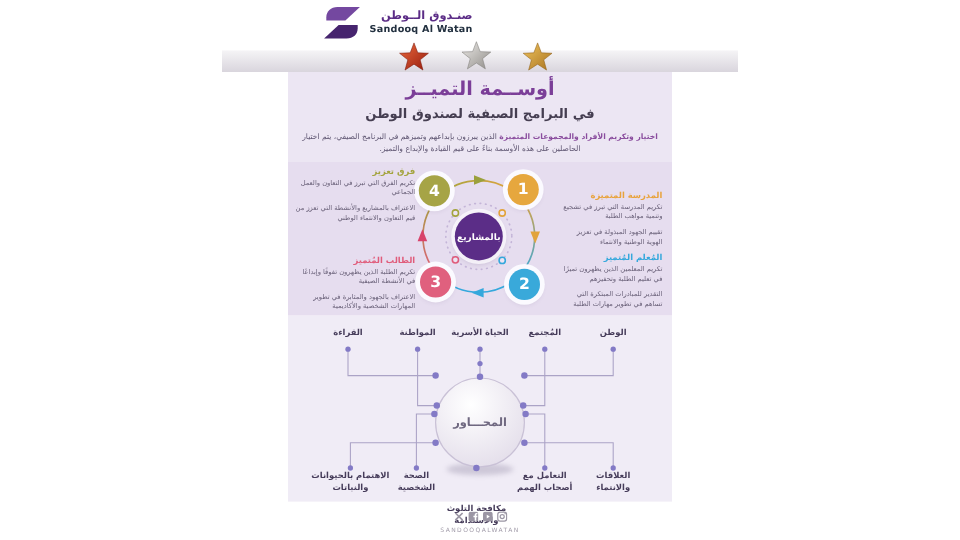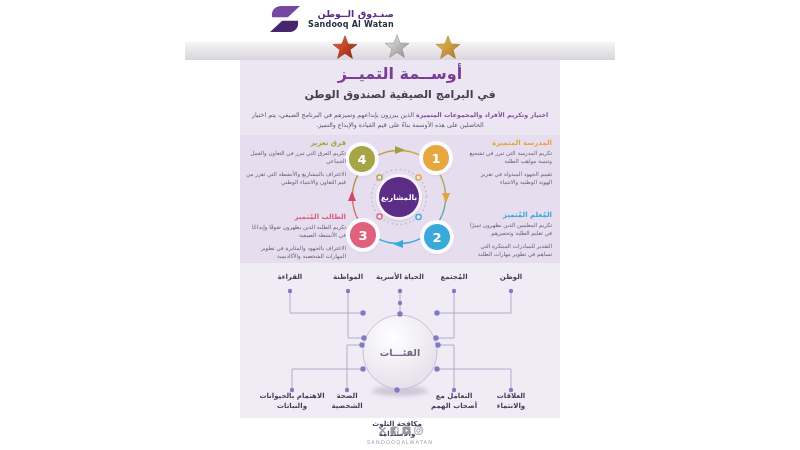--- a/index.html
+++ b/index.html
@@ -29,21 +29,21 @@
   .subtitle{position:absolute;left:240px;top:88px;width:320px;text-align:center;direction:rtl;
          font-size:11px;font-weight:bold;color:#453e51;}
   .desc{position:absolute;left:245px;top:110px;width:310px;text-align:center;direction:rtl;
         font-size:6.3px;line-height:1.6;color:#5d5470;}
   .desc .lead{font-weight:bold;color:#8a4d9e;}
 
   
   .cat{position:absolute;direction:rtl;text-align:right;}
   .cat h3{margin:0 0 2px 0;font-size:7px;font-weight:bold;}
   .cat p{margin:0 0 4px 0;font-size:5.6px;line-height:1.5;color:#696078;}
-  .cat1{right:248px;top:139px;width:86px;} .cat1 h3{color:#e8a33c;}
+  .cat1{right:248px;top:139px;width:86px;} .cat1 h3{color:#e8a33c;margin-top:20px;}
   .cat2{right:248px;top:211px;width:86px;} .cat2 h3{color:#35a8dc;}
   .cat4{left:246px;top:139px;width:100px;} .cat4 h3{color:#a4a43f;}
   .cat3{left:246px;top:213px;width:100px;} .cat3 h3{color:#e05c7b;}
 
   .cycle-svg{position:absolute;left:329px;top:137px;width:140px;height:124px;}
   .numcircle{position:absolute;width:26px;height:26px;border-radius:50%;display:flex;
              align-items:center;justify-content:center;color:#fff;font-size:13px;font-weight:bold;
              box-shadow:0 0 0 4px #fbfaff,0 2px 5px rgba(70,50,100,.3);}
   .nc1{left:423px;top:145px;background:#e6a73e;}
   .nc2{left:424px;top:224px;background:#39a9da;}
@@ -219,21 +219,21 @@
         <circle cx="196" cy="75" r="2.7"></circle>
       <circle cx="160" cy="51" r="2.7"></circle>
         <circle cx="124" cy="75" r="2.7"></circle>
       <circle cx="123" cy="50" r="2.7"></circle>
       <circle cx="197" cy="106" r="2.7"></circle>
         <circle cx="198" cy="82" r="2.7"></circle>
       <circle cx="122" cy="82" r="2.7"></circle>
         <circle cx="123" cy="106" r="2.7"></circle>
     </g>
   </svg>
-  <div class="center-axes">الفئـــات</div>
+  <div class="center-axes">المحـــاور</div>
 
   <div class="axis-label" style="left:481px;top:273px;width:60px;">الوطن</div>
   <div class="axis-label" style="left:424px;top:273px;width:60px;">المُجتمع</div>
   <div class="axis-label" style="left:365px;top:273px;width:70px;">الحياة الأسرية</div>
   <div class="axis-label" style="left:318px;top:273px;width:60px;">المواطنة</div>
   <div class="axis-label" style="left:260px;top:273px;width:60px;">القراءة</div>
 
   <div class="axis-label" style="left:482px;top:392px;width:58px;">العلاقات والانتماء</div>
   <div class="axis-label" style="left:424px;top:392px;width:60px;">التعامل مع أصحاب الهمم</div>
   <div class="axis-label" style="left:365px;top:392px;width:64px;margin-top:28px;">مكافحة التلوث والاستدامة</div>

